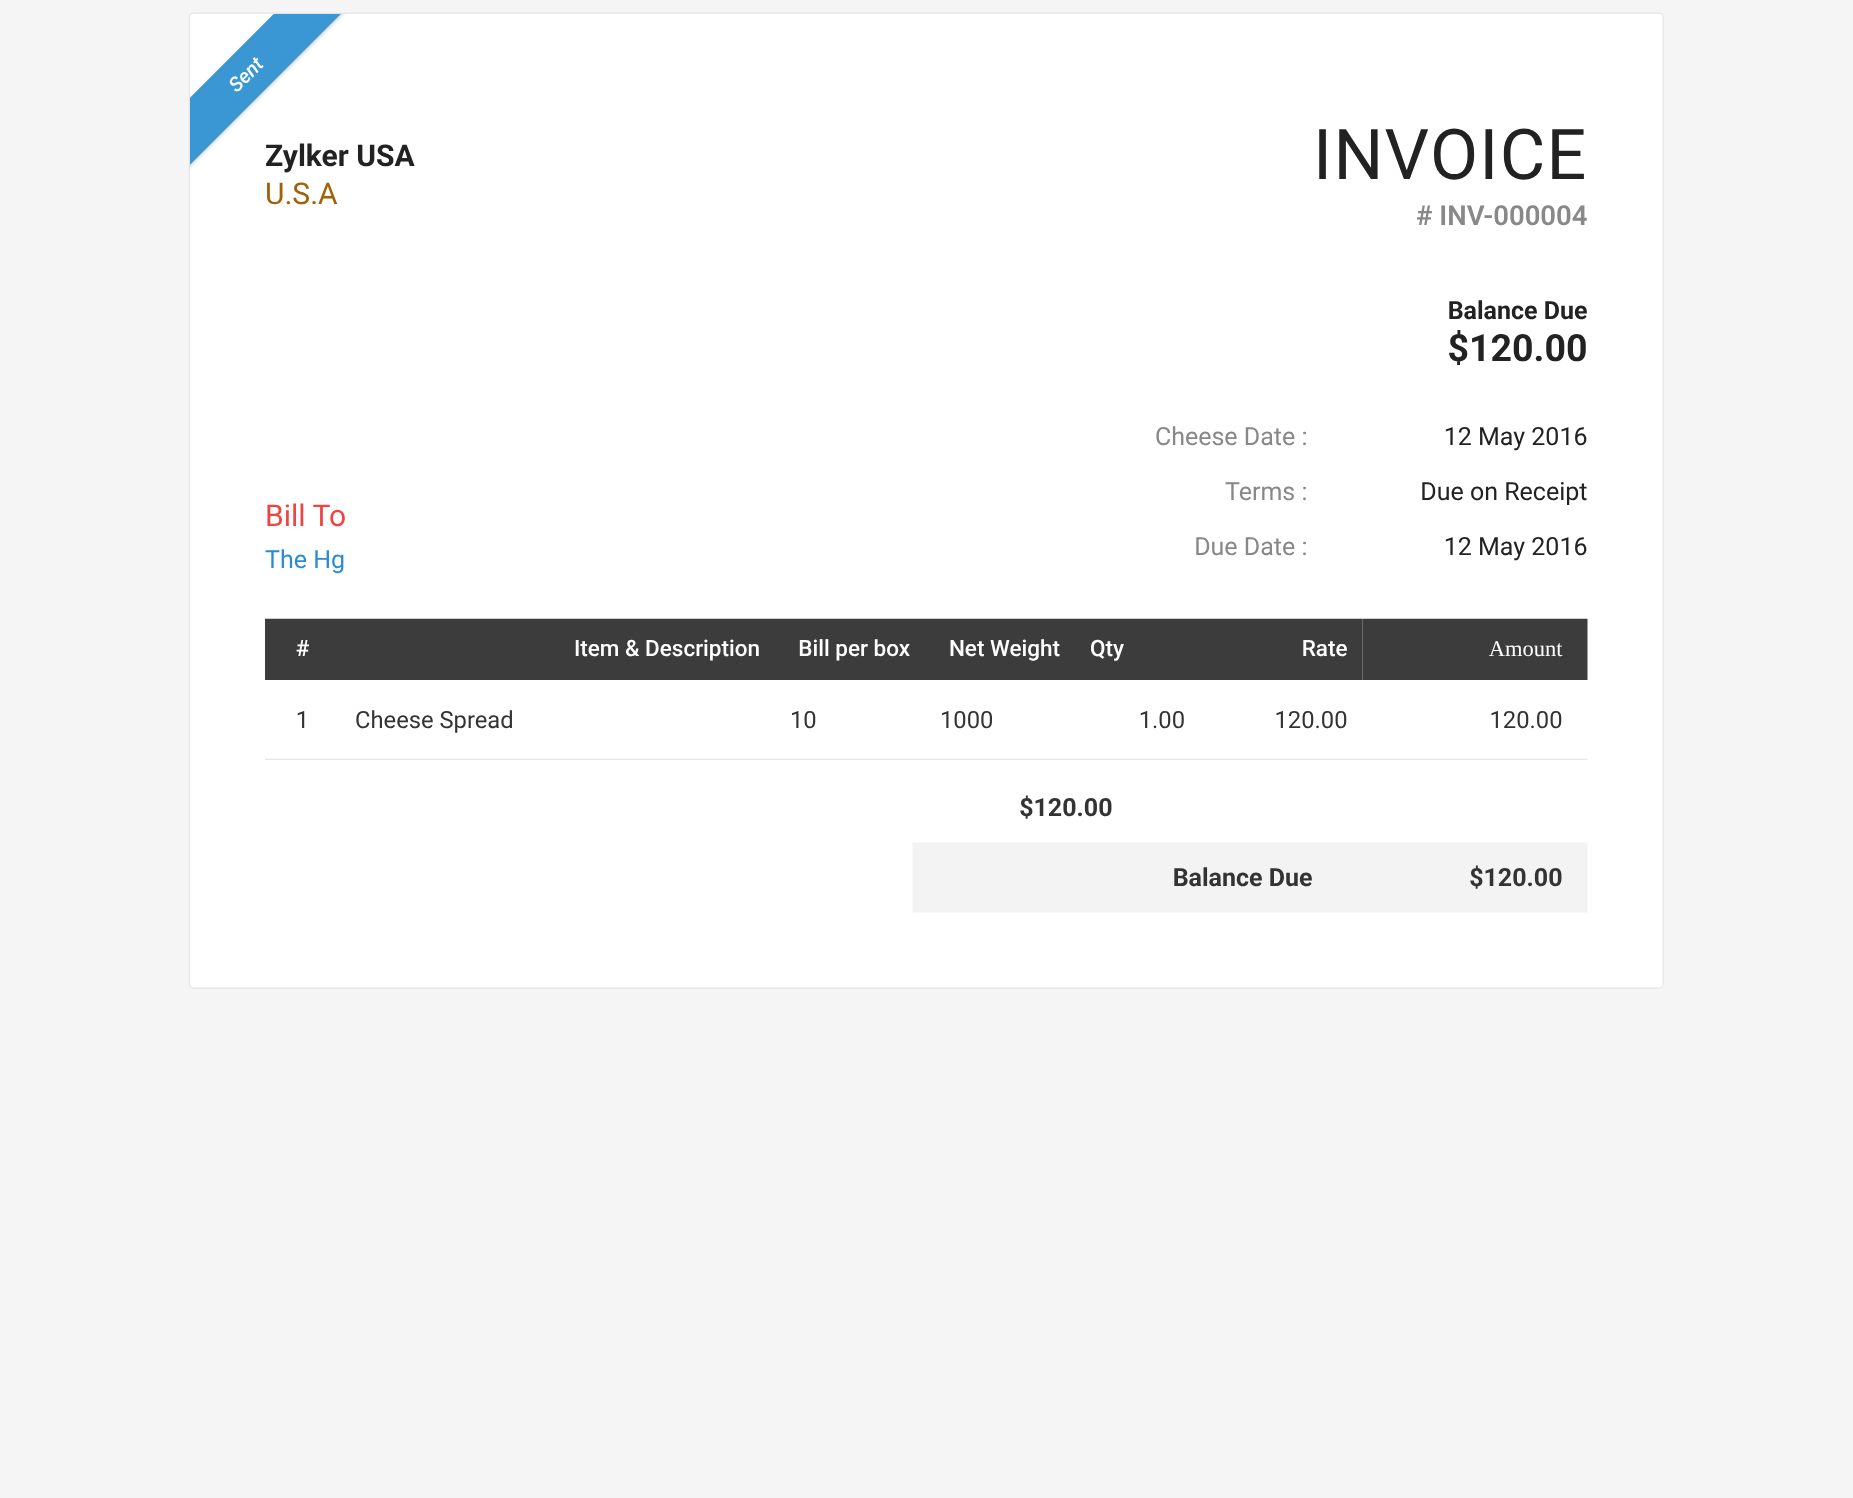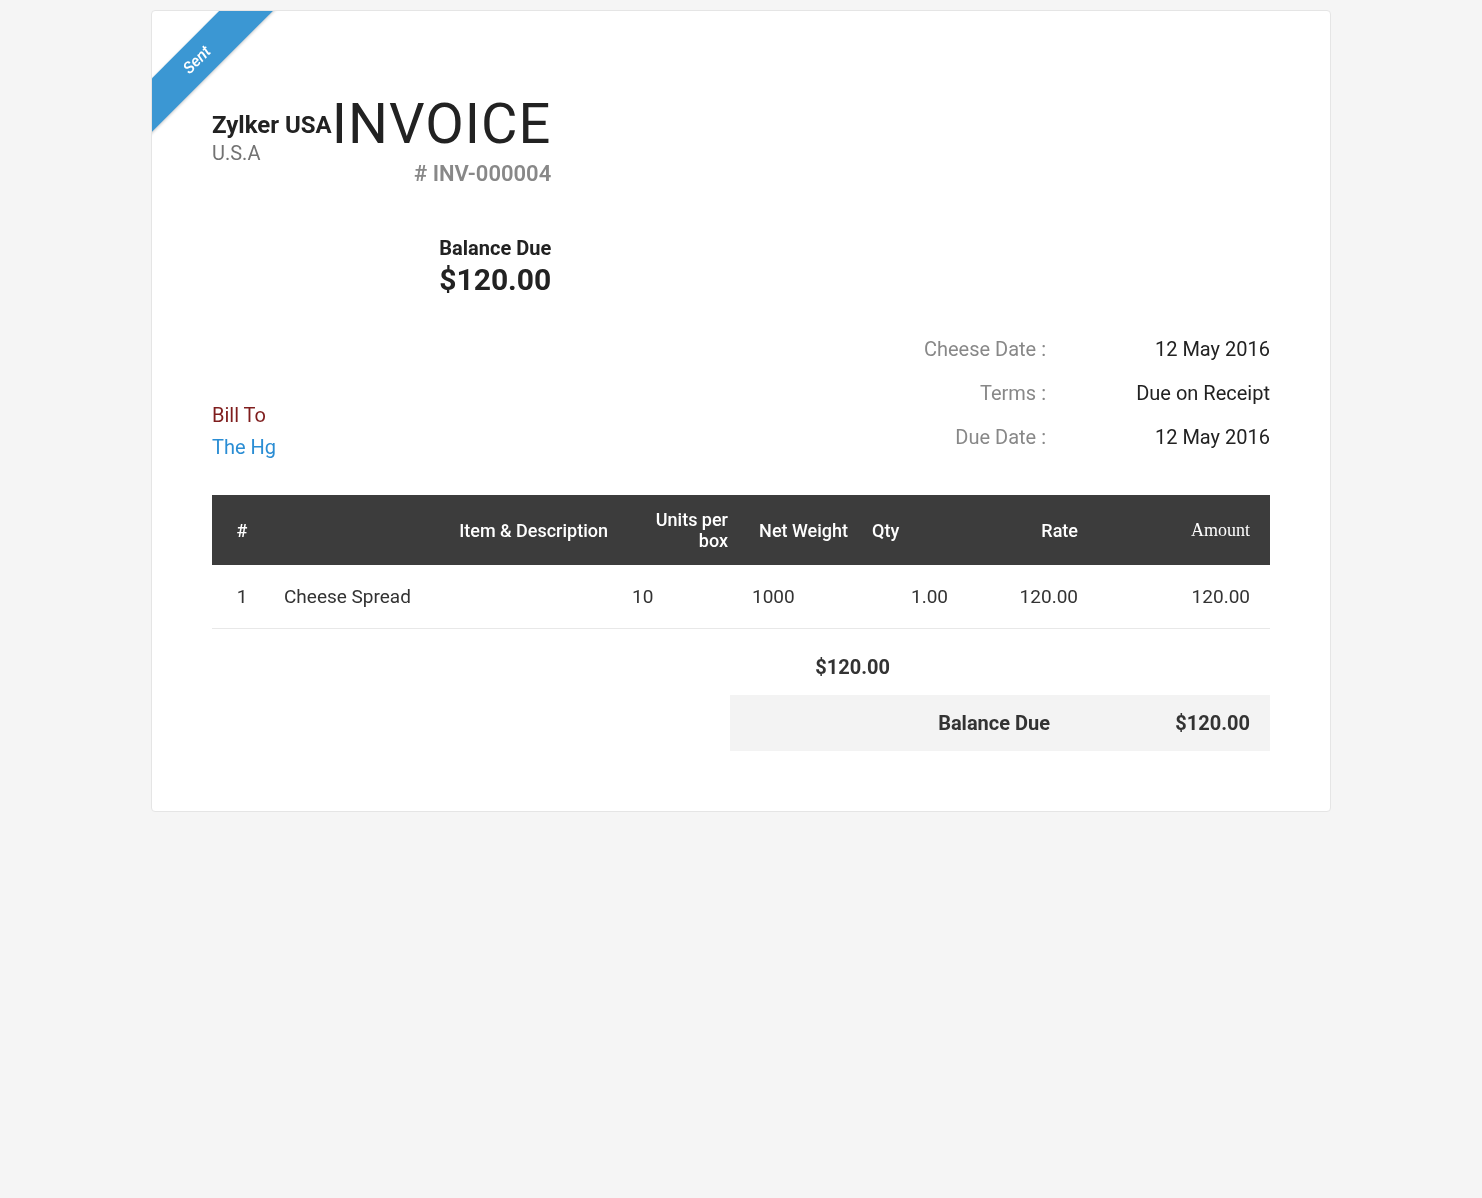--- a/index.html
+++ b/index.html
@@ -38,41 +38,42 @@
     font-weight: 500;
     transform: rotate(-45deg);
     left: -55px;
     top: 30px;
     font-style: italic;
     box-shadow: 0 1px 3px rgba(0,0,0,0.2);
   }
   
   .header-row {
     display: flex;
+    justify-content: space-between;
     align-items: flex-start;
     margin-bottom: 20px;
   }
   .company-block { padding-top: 20px; }
   .company-name { font-size: 24px; font-weight: 700; color: #222; }
-  .company-country { font-size: 20px; color: #737373; margin-top: 2px; }
+  .company-country { font-size: 24px; color: #a16207; margin-top: 2px; }
   .invoice-block { text-align: right; }
   .invoice-title { font-size: 56px; font-weight: 400; color: #222; letter-spacing: 1px; }
   .invoice-number { font-size: 22px; color: #888; font-weight: 600; margin-top: 4px; }
   .balance-due-label { font-size: 20px; font-weight: 700; color: #222; margin-top: 50px; }
   .balance-due-amount { font-size: 30px; font-weight: 700; color: #222; margin-top: 2px; }
   
   .mid-row {
     display: flex;
     justify-content: space-between;
     align-items: flex-end;
     margin-top: 30px;
     margin-bottom: 36px;
   }
   .bill-to-block { }
-  .bill-to-label { font-size: 20px; color: #7f1d1d; margin-bottom: 8px; }
+  .bill-to-label { font-size: 24px; color: #ef4444; margin-bottom: 8px; }
   .bill-to-name { font-size: 20px; color: #2a8dd4; }
   .meta-table { }
   .meta-row { display: flex; justify-content: flex-end; align-items: center; height: 44px; }
   .meta-label { font-size: 20px; color: #888; width: 200px; text-align: right; padding-right: 24px; }
   .meta-value { font-size: 20px; color: #222; width: 200px; text-align: right; }
   
   table.items { width: 100%; border-collapse: collapse; }
   table.items thead th {
     background: #3c3c3c;
     color: #fff;
@@ -159,21 +160,21 @@
         <div class="meta-value">12 May 2016</div>
       </div>
     </div>
   </div>
 
   <table class="items">
     <thead>
       <tr>
         <th class="num">#</th>
         <th>Item &amp; Description</th>
-        <th class="units">Units per box</th>
+        <th class="units">Bill per box</th>
         <th class="net">Net Weight</th>
         <th class="qty">Qty</th>
         <th class="rate">Rate</th>
         <th class="amount">Amount</th>
       </tr>
     </thead>
     <tbody>
       <tr>
         <td class="num">1</td>
         <td>Cheese Spread</td>

